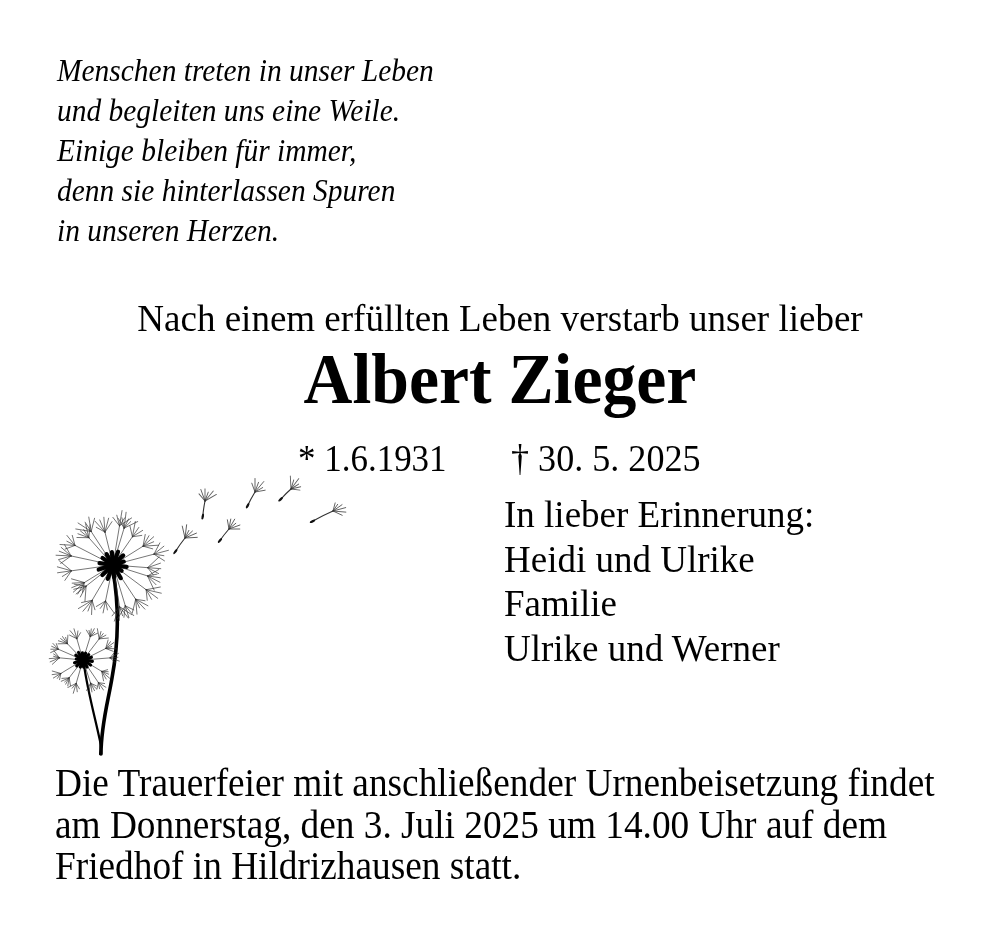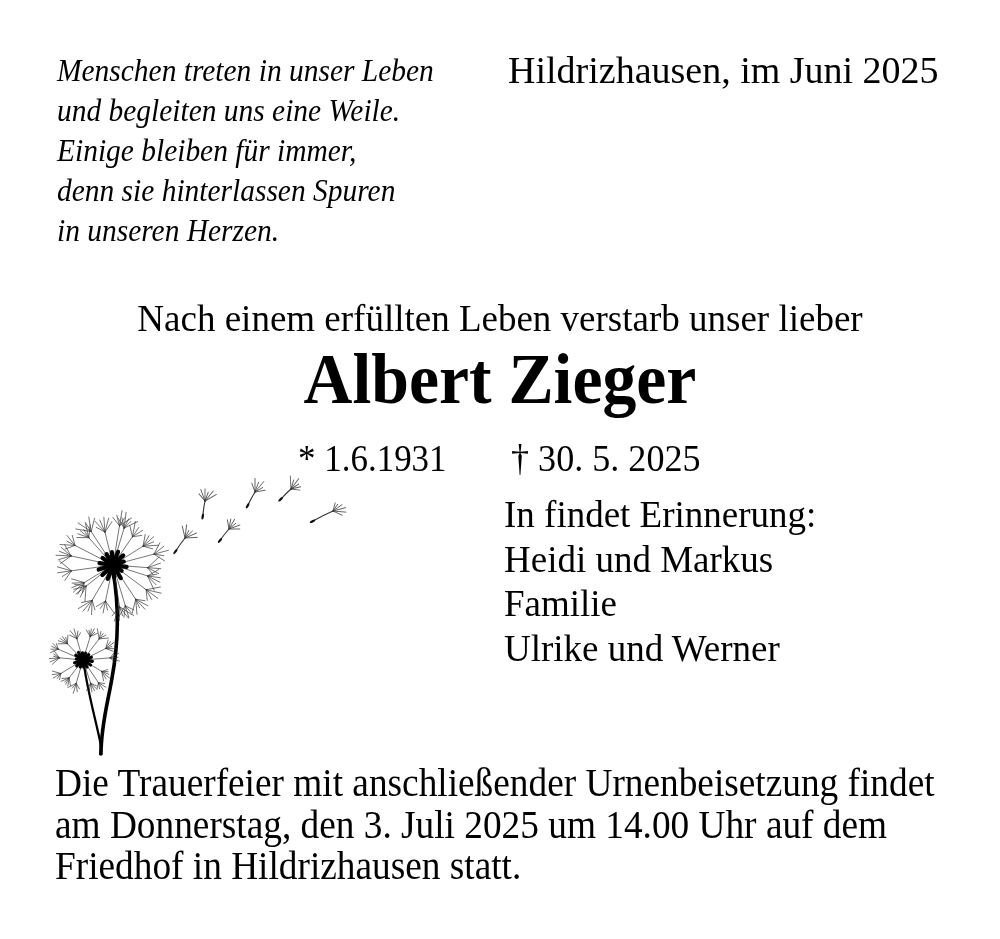--- a/index.html
+++ b/index.html
@@ -83,32 +83,31 @@
 <div id="page">
 
   <div class="abs poem">
     <div>Menschen treten in unser Leben</div>
     <div>und begleiten uns eine Weile.</div>
     <div>Einige bleiben für immer,</div>
     <div>denn sie hinterlassen Spuren</div>
     <div>in unseren Herzen.</div>
   </div>
 
-  <div class="abs dateline">Hildrizhausen, im Juni 2025</div>
 
   <div class="abs intro">Nach einem erfüllten Leben verstarb unser lieber</div>
 
   <div class="abs name">Albert Zieger</div>
 
   <div class="abs birth">* 1.6.1931</div>
   <div class="abs death">† 30. 5. 2025</div>
 
   <div class="abs memorial">
-    <div>In findet Erinnerung:</div>
-    <div>Heidi und Markus</div>
+    <div>In lieber Erinnerung:</div>
+    <div>Heidi und Ulrike</div>
     <div>Familie</div>
     <div>Ulrike und Werner</div>
   </div>
 
   <div class="abs closing">
     <div>Die Trauerfeier mit anschließender Urnenbeisetzung findet</div>
     <div>am Donnerstag, den 3. Juli 2025 um 14.00 Uhr auf dem</div>
     <div>Friedhof in Hildrizhausen statt.</div>
   </div>
 

